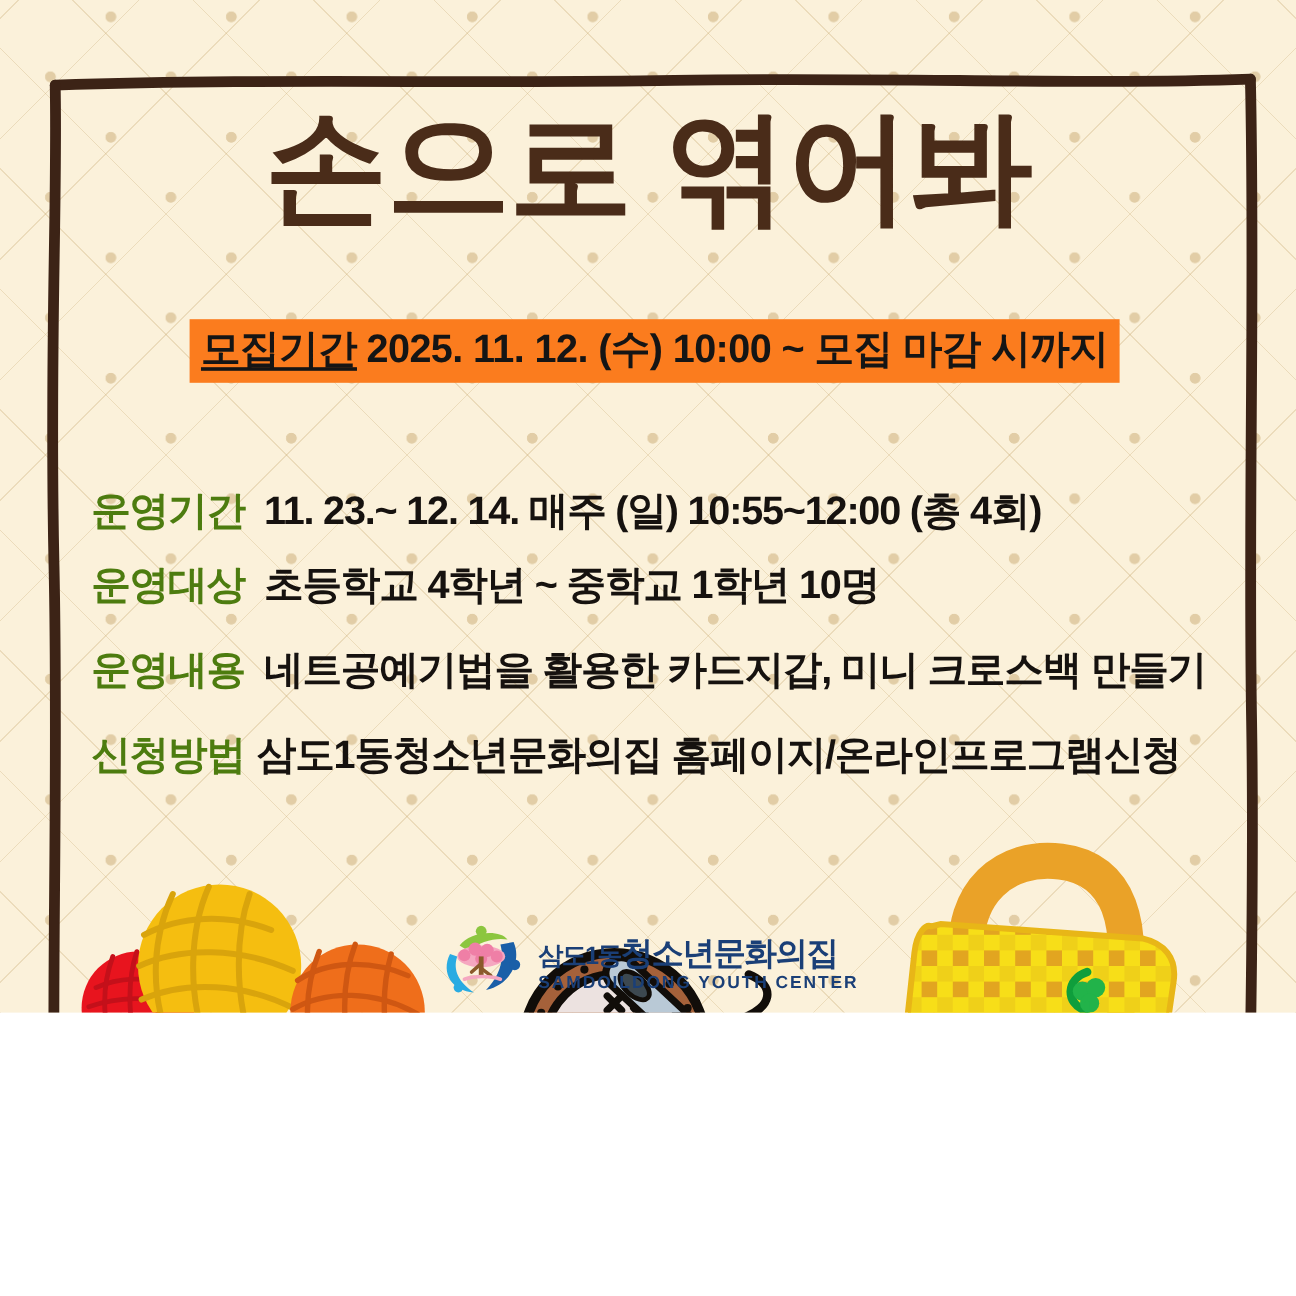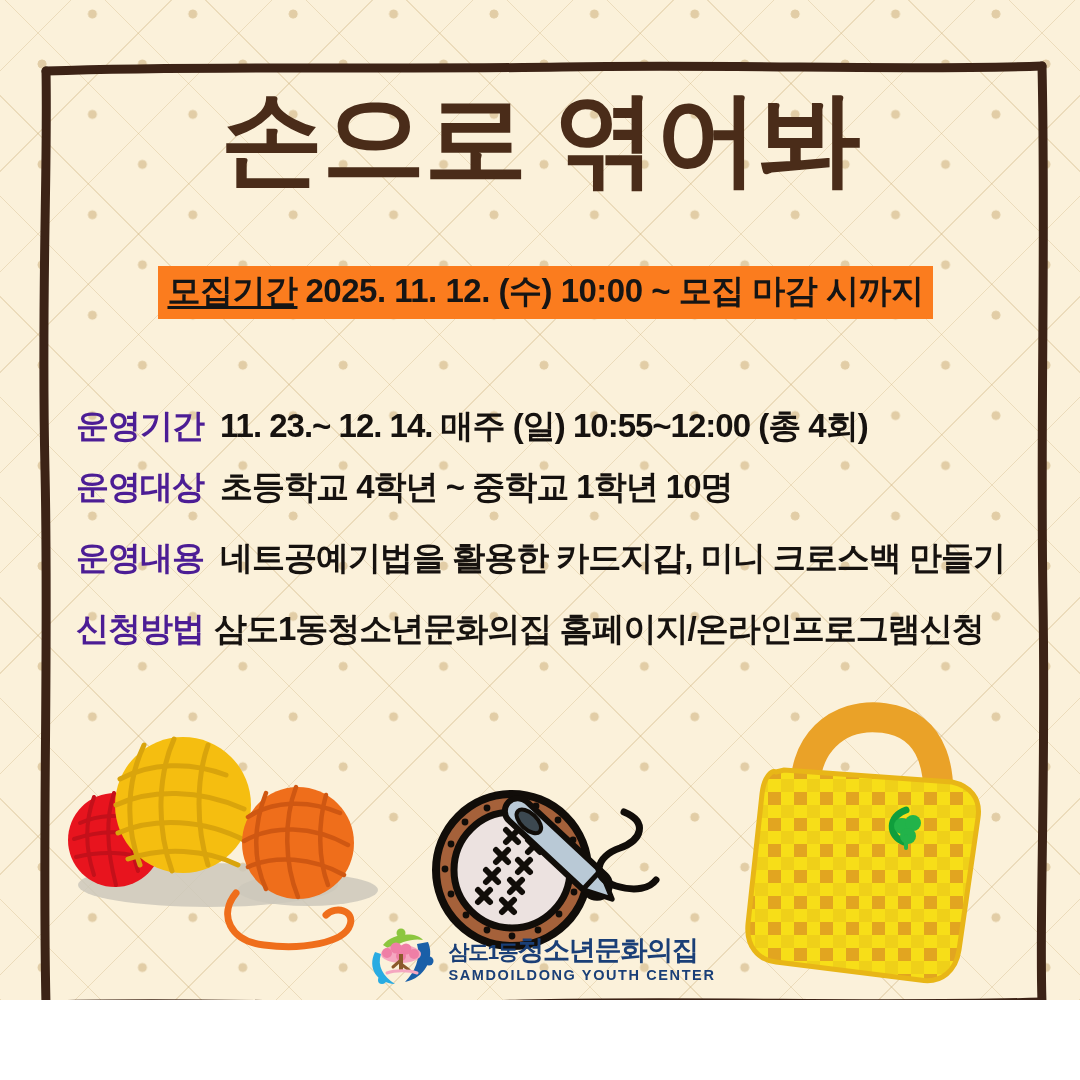--- a/index.html
+++ b/index.html
@@ -3,21 +3,21 @@
 <meta charset="utf-8">
 <style>
   html, body {
     margin: 0;
     padding: 0;
     background: #ffffff;
   }
   .poster {
     position: relative;
     width: 1080px;
-    height: 1000px;
+    height: 844px;
     overflow: hidden;
     background-color: #fbf1da;
     font-family: "Liberation Sans", "DejaVu Sans", sans-serif;
   }
   
   .bg-lattice {
     position: absolute;
     inset: 0;
     background-image:
       repeating-linear-gradient(45deg,
@@ -105,21 +105,21 @@
     width: 940px;
   }
   .row {
     display: flex;
     align-items: baseline;
     white-space: nowrap;
   }
   .row-gap-lg { margin-top: 26px; }
   .row-gap-md { margin-top: 16px; }
   .row .lbl {
-    color: #4c1d95;
+    color: #4d7c0f;
     font-size: 33px;
     font-weight: 900;
     letter-spacing: -1px;
     flex: 0 0 auto;
   }
   .row .val {
     color: #16120f;
     font-size: 33px;
     font-weight: 900;
     letter-spacing: -1px;

